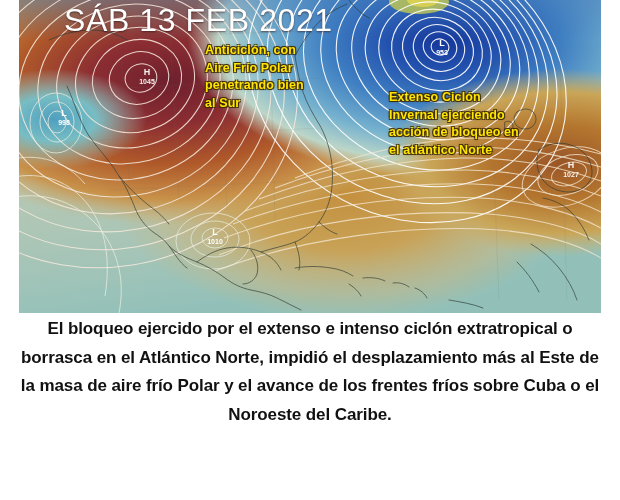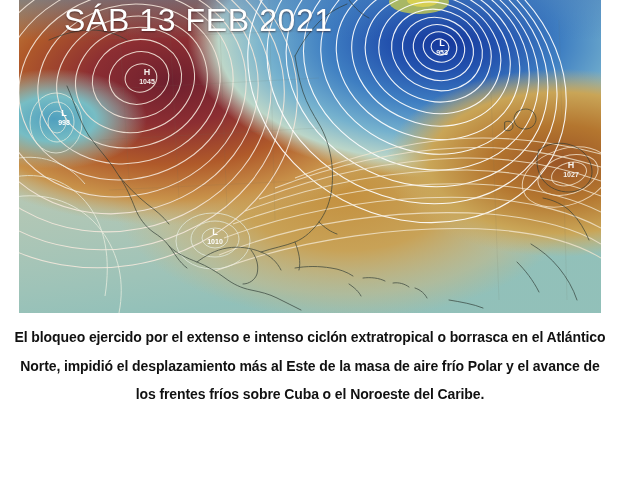--- a/index.html
+++ b/index.html
@@ -102,25 +102,25 @@
 
   
   #caption {
     position: absolute;
     left: 0;
     top: 313px;
     width: 620px;
     height: 187px;
     background: #ffffff;
     color: #111111;
-    font-size: 14px;
+    font-size: 17px;
     font-weight: bold;
     line-height: 28.5px;
     text-align: center;
-    padding-top: 10px;
+    padding-top: 2px;
     box-sizing: border-box;
     letter-spacing: -0.1px;
   }
   #caption-text {
     display: block;
     padding: 0 14px;
   }
 </style>
 </head>
 <body>
@@ -314,20 +314,28 @@
           <path d="M80,140 L300,128"></path>
           <path d="M90,190 L300,180"></path>
           <path d="M470,40 L480,300"></path>
           <path d="M540,20 L548,300"></path>
         </g>
       </g>
     </svg>
 
     <div id="date-stamp">SÁB 13 FEB 2021</div>
 
+    <div class="annotation" id="annotation-anticyclone">Anticiclón, con
+Aire Frío Polar
+penetrando bien
+al Sur</div>
+    <div class="annotation" id="annotation-cyclone">Extenso Ciclón
+Invernal ejerciendo
+acción de bloqueo en
+el atlántico Norte</div>
 
     <div class="pressure-center pc-dark" id="pc-high-us">
       <span class="pc-letter">H</span>
       <span class="pc-value">1045</span>
     </div>
 
     <div class="pressure-center pc-light" id="pc-low-pac">
       <span class="pc-letter">L</span>
       <span class="pc-value">998</span>
     </div>

